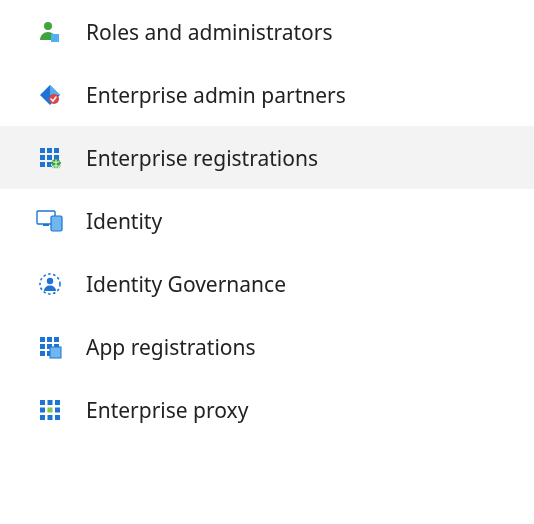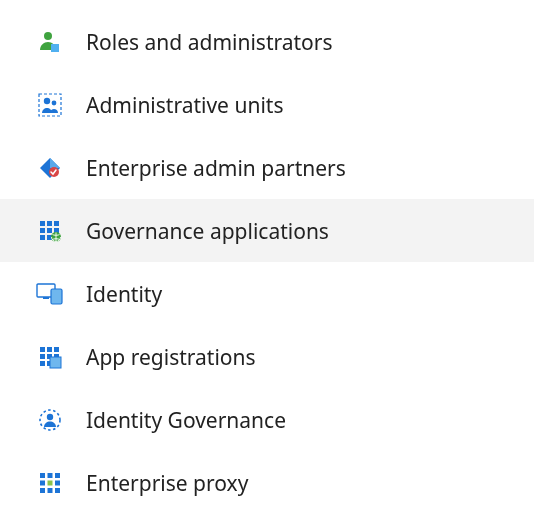--- a/index.html
+++ b/index.html
@@ -1,16 +1,16 @@
 <!DOCTYPE html>
 <html><head>
 <meta charset="utf-8">
 <style>
   html,body{margin:0;padding:0;background:#fff;font-family:"Segoe UI",system-ui,-apple-system,sans-serif;color:#222;width:534px}
-  .nav{display:flex;flex-direction:column;padding-top:10px}
+  .nav{display:flex;flex-direction:column;}
   .item{display:flex;align-items:center;height:63px;padding-left:36px;cursor:pointer;box-sizing:border-box}
   .item.selected{background:#f3f3f3}
   .icon-slot{width:28px;height:28px;display:flex;align-items:center;justify-content:center;flex-shrink:0}
   .label{margin-left:22px;font-size:21px;font-weight:400;color:#222}
 </style>
 </head>
 <body>
 
 <div class="nav">
 
@@ -18,32 +18,20 @@
     <span class="icon-slot">
       <svg width="26" height="26" viewBox="0 0 26 26">
         <path d="M11 3a4 4 0 1 1 0 8 4 4 0 0 1 0-8z" fill="#3fa33f"></path>
         <path d="M3 21c0-5 4-8 8-8s8 3 8 8H3z" fill="#3fa33f"></path>
         <rect x="14" y="15" width="8" height="8" fill="#50b0f0"></rect>
       </svg>
     </span>
     <span class="label">Roles and administrators</span>
   </div>
 
-  <div class="item">
-    <span class="icon-slot">
-      <svg width="26" height="26" viewBox="0 0 26 26">
-        <rect x="2" y="2" width="22" height="22" fill="none" stroke="#1d74d6" stroke-width="1.2" stroke-dasharray="3 2"></rect>
-        <circle cx="10" cy="9" r="3.2" fill="#1d74d6"></circle>
-        <circle cx="17" cy="11" r="2.4" fill="#1d74d6"></circle>
-        <path d="M5 21c0-3 2.5-5 5-5s5 2 5 5" fill="#1d74d6"></path>
-        <path d="M13 21c0-2.5 2-4 4-4s4 1.5 4 4" fill="#1d74d6"></path>
-      </svg>
-    </span>
-    <span class="label">Administrative units</span>
-  </div>
 
   <div class="item">
     <span class="icon-slot">
       <svg width="26" height="26" viewBox="0 0 26 26">
         <path d="M13 3 L23 13 L13 23 L3 13 Z" fill="#1d74d6"></path>
         <path d="M13 3 L23 13 L13 13 Z" fill="#5aa9ea"></path>
         <circle cx="17" cy="17" r="5" fill="#d94646"></circle>
         <path d="M14 17l2 2 3-4" fill="none" stroke="#fff" stroke-width="1.5" stroke-linecap="round"></path>
       </svg>
     </span>
@@ -58,32 +46,43 @@
         <rect x="17" y="3" width="5" height="5" fill="#1d74d6"></rect>
         <rect x="3" y="10" width="5" height="5" fill="#1d74d6"></rect>
         <rect x="10" y="10" width="5" height="5" fill="#1d74d6"></rect>
         <rect x="17" y="10" width="5" height="5" fill="#1d74d6"></rect>
         <rect x="3" y="17" width="5" height="5" fill="#1d74d6"></rect>
         <rect x="10" y="17" width="5" height="5" fill="#1d74d6"></rect>
         <circle cx="19" cy="19" r="5" fill="#3fa33f"></circle>
         <path d="M14.5 19a4.5 4.5 0 0 0 9 0M19 14.5v9M15.5 16.5c1 1 6 1 7 0M15.5 21.5c1-1 6-1 7 0" fill="none" stroke="#fff" stroke-width="0.9"></path>
       </svg>
     </span>
-    <span class="label">Governance applications</span>
+    <span class="label">Enterprise registrations</span>
   </div>
 
   <div class="item">
     <span class="icon-slot">
       <svg width="28" height="24" viewBox="0 0 28 24">
         <rect x="1" y="2" width="18" height="13" rx="1" fill="none" stroke="#1d74d6" stroke-width="1.4"></rect>
         <rect x="7" y="15" width="6" height="2" fill="#1d74d6"></rect>
         <rect x="15" y="7" width="11" height="15" rx="1.5" fill="#6fb7ee" stroke="#1d74d6" stroke-width="1.2"></rect>
       </svg>
     </span>
     <span class="label">Identity</span>
+  </div>
+
+  <div class="item">
+    <span class="icon-slot">
+      <svg width="26" height="26" viewBox="0 0 26 26">
+        <circle cx="13" cy="13" r="10" fill="none" stroke="#1d74d6" stroke-width="1.6" stroke-dasharray="2.5 2.5"></circle>
+        <circle cx="13" cy="10" r="3.2" fill="#1d74d6"></circle>
+        <path d="M7 20c0-3.5 3-5.5 6-5.5s6 2 6 5.5" fill="#1d74d6"></path>
+      </svg>
+    </span>
+    <span class="label">Identity Governance</span>
   </div>
 
   <div class="item">
     <span class="icon-slot">
       <svg width="26" height="26" viewBox="0 0 26 26">
         <rect x="3" y="3" width="5" height="5" fill="#1d74d6"></rect>
         <rect x="10" y="3" width="5" height="5" fill="#1d74d6"></rect>
         <rect x="17" y="3" width="5" height="5" fill="#1d74d6"></rect>
         <rect x="3" y="10" width="5" height="5" fill="#1d74d6"></rect>
         <rect x="10" y="10" width="5" height="5" fill="#1d74d6"></rect>
@@ -92,31 +91,20 @@
         <rect x="10" y="17" width="5" height="5" fill="#1d74d6"></rect>
         <rect x="13" y="13" width="11" height="11" fill="#6fb7ee" stroke="#1d74d6" stroke-width="1"></rect>
       </svg>
     </span>
     <span class="label">App registrations</span>
   </div>
 
   <div class="item">
     <span class="icon-slot">
       <svg width="26" height="26" viewBox="0 0 26 26">
-        <circle cx="13" cy="13" r="10" fill="none" stroke="#1d74d6" stroke-width="1.6" stroke-dasharray="2.5 2.5"></circle>
-        <circle cx="13" cy="10" r="3.2" fill="#1d74d6"></circle>
-        <path d="M7 20c0-3.5 3-5.5 6-5.5s6 2 6 5.5" fill="#1d74d6"></path>
-      </svg>
-    </span>
-    <span class="label">Identity Governance</span>
-  </div>
-
-  <div class="item">
-    <span class="icon-slot">
-      <svg width="26" height="26" viewBox="0 0 26 26">
         <rect x="3" y="3" width="5" height="5" fill="#1d74d6"></rect>
         <rect x="10.5" y="3" width="5" height="5" fill="#1d74d6"></rect>
         <rect x="18" y="3" width="5" height="5" fill="#1d74d6"></rect>
         <rect x="3" y="10.5" width="5" height="5" fill="#1d74d6"></rect>
         <rect x="10.5" y="10.5" width="5" height="5" fill="#8bc34a"></rect>
         <rect x="18" y="10.5" width="5" height="5" fill="#1d74d6"></rect>
         <rect x="3" y="18" width="5" height="5" fill="#1d74d6"></rect>
         <rect x="10.5" y="18" width="5" height="5" fill="#1d74d6"></rect>
         <rect x="18" y="18" width="5" height="5" fill="#1d74d6"></rect>
       </svg>

